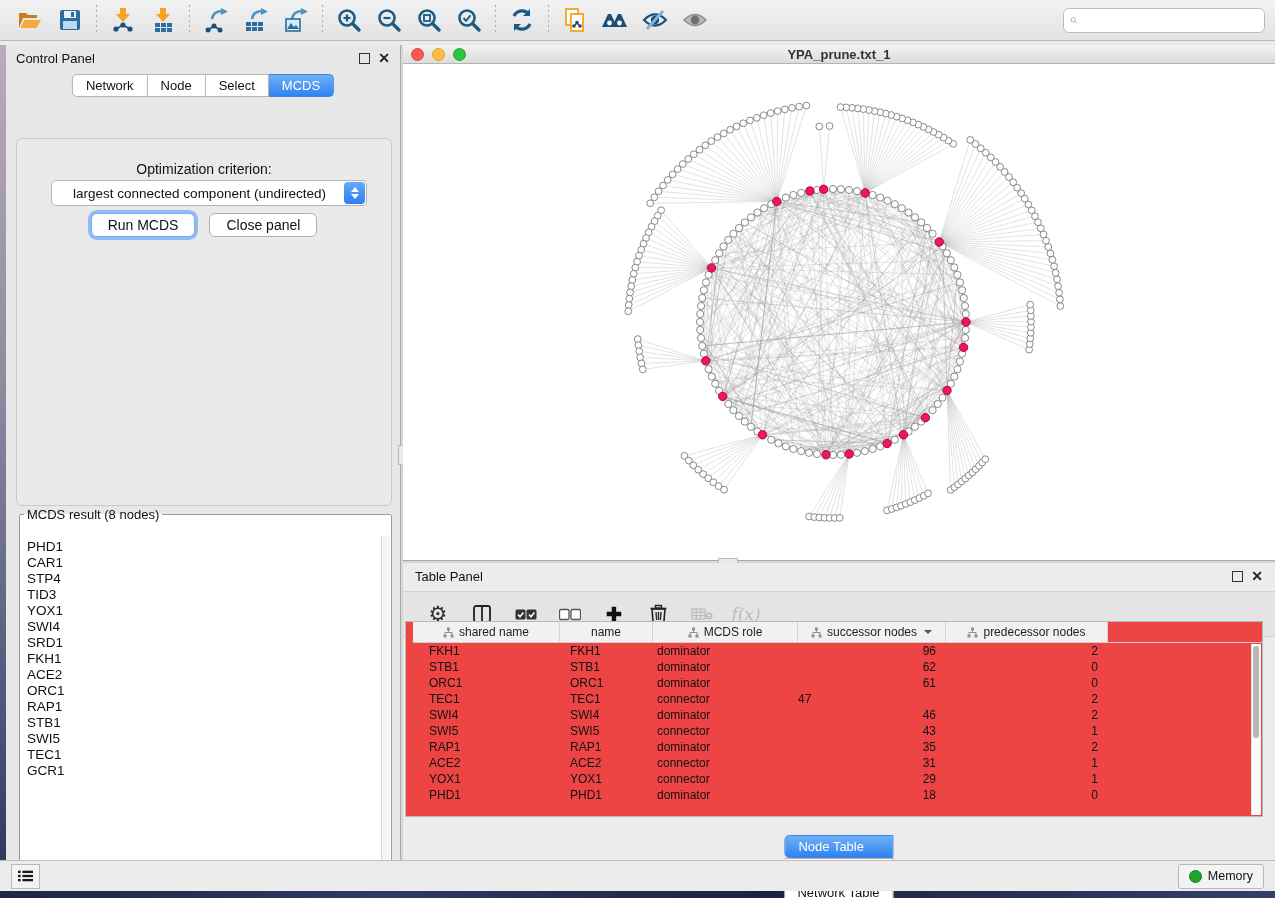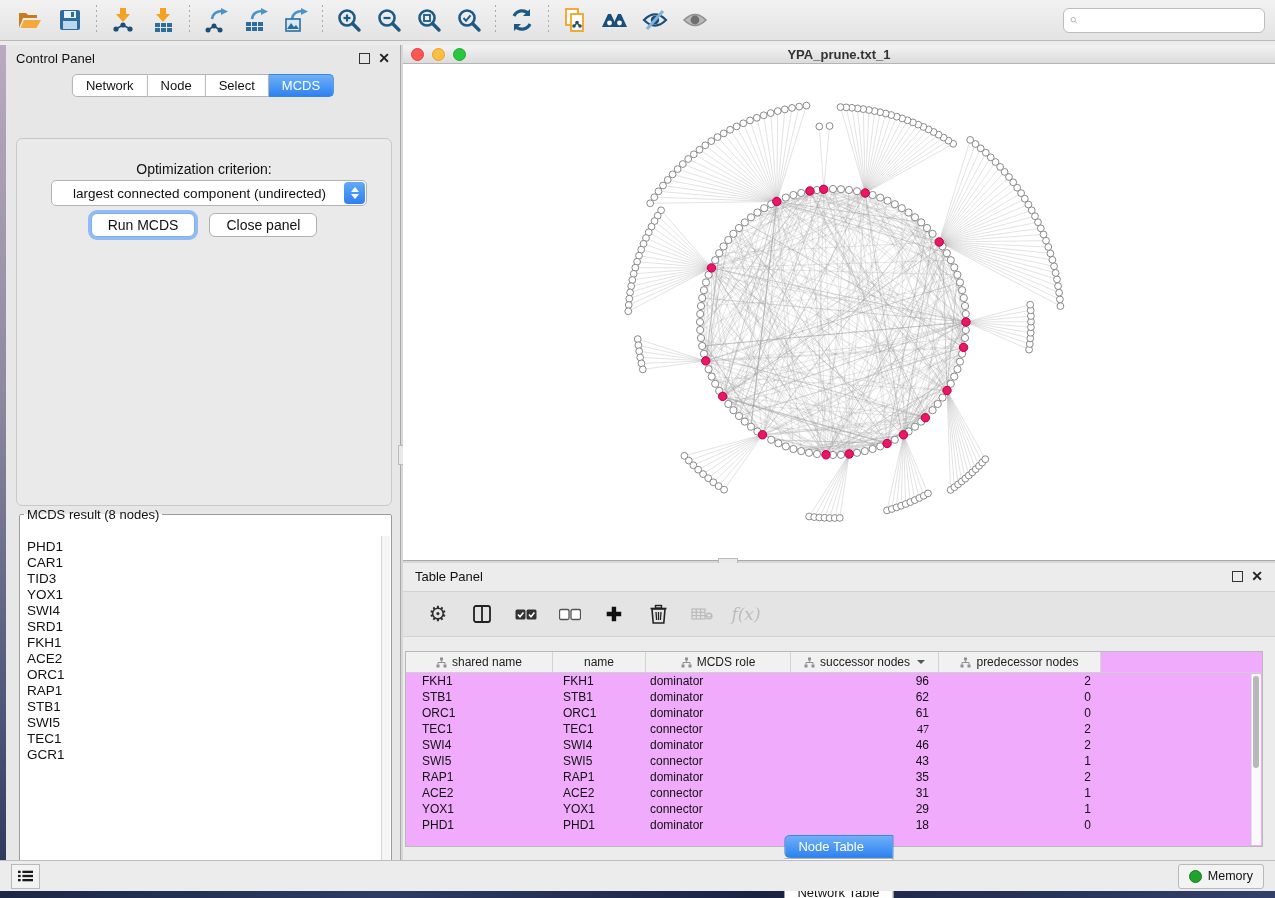--- a/index.html
+++ b/index.html
@@ -63,21 +63,21 @@
   
   .tp{left:403px;top:563px;width:872px;height:297px;background:#ececec;}
   .tp-head{height:26px;display:flex;align-items:center;padding:0 12px;font-size:13px;color:#111;}
   .tp-toolbar{position:absolute;left:0;top:28px;width:872px;height:46px;background:#e4e4e4;
     border-top:1px solid #d2d2d2;border-bottom:1px solid #d2d2d2;display:flex;align-items:center;gap:14px;padding:0 20px;box-sizing:border-box;}
   .tpi{width:30px;height:30px;border:none;background:transparent;display:flex;align-items:center;justify-content:center;cursor:pointer;padding:0;}
   .tpi.disabled{opacity:.55;cursor:default;}
   .gear-ch{font-size:21px;color:#2e2e2e;line-height:20px;}
   .plus-ch{font-size:19px;color:#111;font-weight:bold;}
   .fx{font-family:"DejaVu Serif","Liberation Serif",serif;font-style:italic;font-size:17px;color:#9a9a9a;}
-  .tbl{position:absolute;left:2px;top:88px;width:858px;height:196px;background:#f0abfc;border:1px solid #b9b9b9;box-sizing:border-box;overflow:hidden;}
+  .tbl{position:absolute;left:2px;top:58px;width:858px;height:196px;background:#ef4444;border:1px solid #b9b9b9;box-sizing:border-box;overflow:hidden;padding-left:7px;}
   .thead{display:flex;height:20px;border-bottom:1px solid #cfcfcf;}
   .th{background:#f1f1f1;border-right:1px solid #d4d4d4;display:flex;align-items:center;justify-content:center;
     gap:5px;font-size:12px;color:#222;box-sizing:border-box;cursor:pointer;}
   .caret{width:0;height:0;border-left:4px solid transparent;border-right:4px solid transparent;border-top:4px solid #555;margin-left:2px;}
   .tr{display:flex;height:16px;align-items:center;}
   .td{font-size:12px;color:#111;box-sizing:border-box;overflow:hidden;white-space:nowrap;}
   .tscroll{position:absolute;top:22px;right:1px;width:9px;bottom:1px;background:#fafafa;border-left:1px solid #e0e0e0;}
   .tthumb{position:absolute;left:1px;top:2px;width:6px;height:92px;border-radius:3px;background:#b8b8b8;}
   .bt-tabs{position:absolute;left:50%;transform:translateX(-50%);top:272px;display:flex;flex-direction:column;}
   
@@ -280,20 +280,21 @@
     <div class="btn-row">
       <button class="btn focusring">Run MCDS</button>
       <button class="btn">Close panel</button>
     </div>
   </div>
   <fieldset class="result">
     <legend>MCDS result (8 nodes)</legend>
     <div class="result-list" id="resultList">
         <div>PHD1</div>
         <div>CAR1</div>
+        <div>STP4</div>
         <div>TID3</div>
         <div>YOX1</div>
         <div>SWI4</div>
         <div>SRD1</div>
         <div>FKH1</div>
         <div>ACE2</div>
         <div>ORC1</div>
         <div>RAP1</div>
         <div>STB1</div>
         <div>SWI5</div>
@@ -1282,21 +1283,21 @@
           <div class="td" style="width:147px;padding-left:16px;">ORC1</div>
           <div class="td" style="width:93px;padding-left:10px;">ORC1</div>
           <div class="td" style="width:145px;padding-left:4px;">dominator</div>
           <div class="td" style="width:148px;text-align:right;padding-right:10px;">61</div>
           <div class="td" style="width:162px;text-align:right;padding-right:10px;">0</div>
         </div>
         <div class="tr">
           <div class="td" style="width:147px;padding-left:16px;">TEC1</div>
           <div class="td" style="width:93px;padding-left:10px;">TEC1</div>
           <div class="td" style="width:145px;padding-left:4px;">connector</div>
-          <div class="td" style="width:148px;text-align:right;padding-right:10px;font-family:Liberation Serif, serif;">47</div>
+          <div class="td" style="width:148px;text-align:left;padding-right:10px;">47</div>
           <div class="td" style="width:162px;text-align:right;padding-right:10px;">2</div>
         </div>
         <div class="tr">
           <div class="td" style="width:147px;padding-left:16px;">SWI4</div>
           <div class="td" style="width:93px;padding-left:10px;">SWI4</div>
           <div class="td" style="width:145px;padding-left:4px;">dominator</div>
           <div class="td" style="width:148px;text-align:right;padding-right:10px;">46</div>
           <div class="td" style="width:162px;text-align:right;padding-right:10px;">2</div>
         </div>
         <div class="tr">

